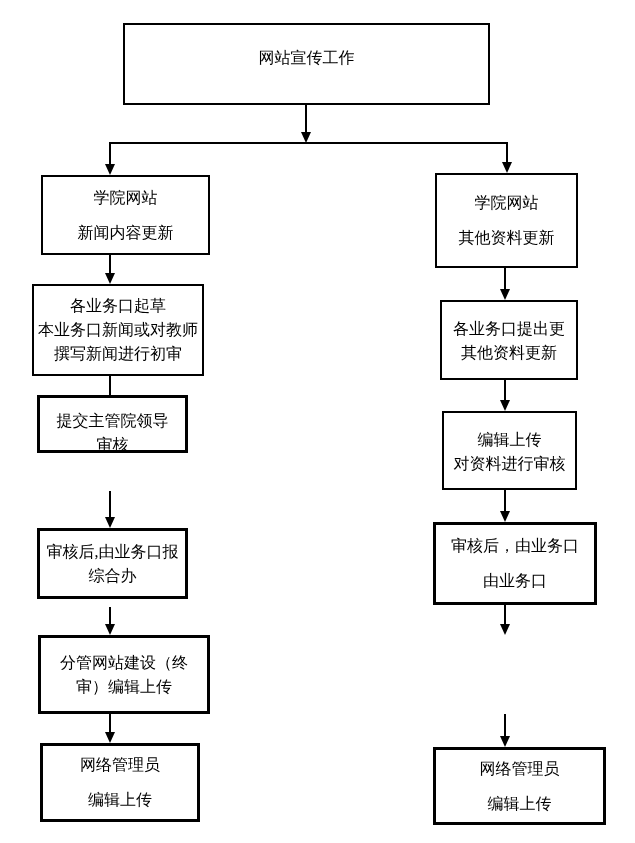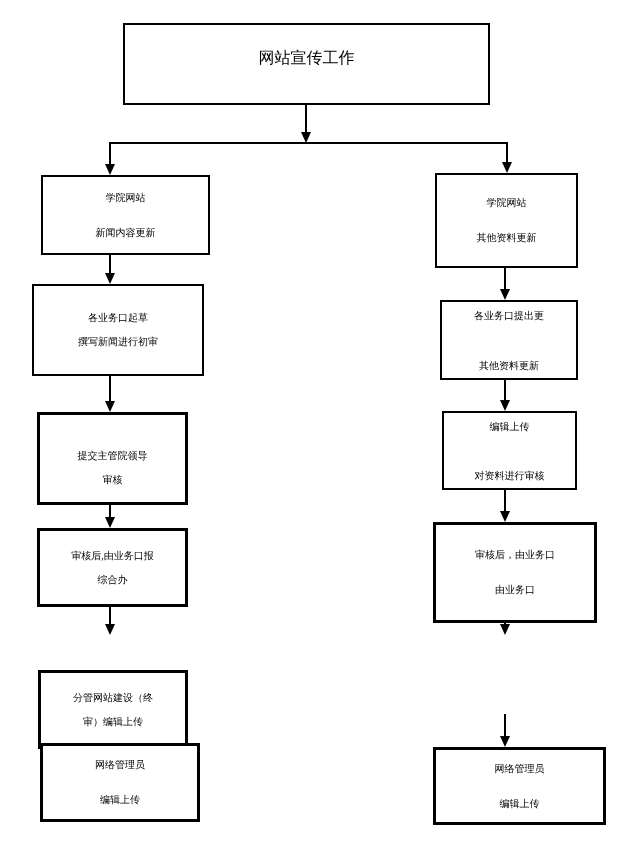--- a/index.html
+++ b/index.html
@@ -34,29 +34,29 @@
   .box {
     position: absolute;
     box-sizing: border-box;
     border: 2px solid #000000;
     background: #ffffff;
     display: flex;
     flex-direction: column;
     align-items: center;
     justify-content: center;
     text-align: center;
-    font-size: 10px;
+    font-size: 16px;
   }
   .box .line {
     line-height: 24px;
     white-space: nowrap;
   }
   .box.thick { border-width: 3px; }
   .box.spread { gap: 11px; }
-  .box.top { justify-content: space-between; padding-top: 2px; }
+  .box.top { justify-content: center; padding-top: 2px; }
   .box.low { padding-top: 18px; }
   .box.title-box {
     font-size: 16px;
     padding-bottom: 12px;
   }
 </style>
 </head>
 <body>
 
 <div id="canvas">
@@ -129,34 +129,35 @@
     <div class="line">网站宣传工作</div>
   </div>
 
   <div class="box spread" style="left:41px;top:175px;width:169px;height:80px">
     <div class="line">学院网站</div>
     <div class="line">新闻内容更新</div>
   </div>
 
   <div class="box" style="left:32px;top:284px;width:172px;height:92px">
     <div class="line">各业务口起草</div>
+    <div class="line">本业务口新闻或对教师</div>
     <div class="line">撰写新闻进行初审</div>
   </div>
 
-  <div class="box thick low" style="left:37px;top:412px;width:151px;height:93px">
+  <div class="box thick low" style="left:37px;top:395px;width:151px;height:58px">
     <div class="line">提交主管院领导</div>
     <div class="line">审核</div>
   </div>
 
-  <div class="box thick" style="left:37px;top:528px;width:151px;height:79px">
+  <div class="box thick" style="left:37px;top:528px;width:151px;height:71px">
     <div class="line">审核后,由业务口报</div>
     <div class="line">综合办</div>
   </div>
 
-  <div class="box thick" style="left:38px;top:670px;width:150px;height:79px">
+  <div class="box thick" style="left:38px;top:635px;width:172px;height:79px">
     <div class="line">分管网站建设（终</div>
     <div class="line">审）编辑上传</div>
   </div>
 
   <div class="box thick spread" style="left:40px;top:743px;width:160px;height:79px">
     <div class="line">网络管理员</div>
     <div class="line">编辑上传</div>
   </div>
 
   <div class="box spread" style="left:435px;top:173px;width:143px;height:95px">
@@ -167,21 +168,21 @@
   <div class="box top" style="left:440px;top:300px;width:138px;height:80px">
     <div class="line">各业务口提出更</div>
     <div class="line">其他资料更新</div>
   </div>
 
   <div class="box top" style="left:442px;top:411px;width:135px;height:79px">
     <div class="line">编辑上传</div>
     <div class="line">对资料进行审核</div>
   </div>
 
-  <div class="box thick spread" style="left:433px;top:522px;width:164px;height:101px">
+  <div class="box thick spread" style="left:433px;top:522px;width:164px;height:83px">
     <div class="line">审核后，由业务口</div>
     <div class="line">由业务口</div>
   </div>
 
 
   <div class="box thick spread" style="left:433px;top:747px;width:173px;height:78px">
     <div class="line">网络管理员</div>
     <div class="line">编辑上传</div>
   </div>
 

